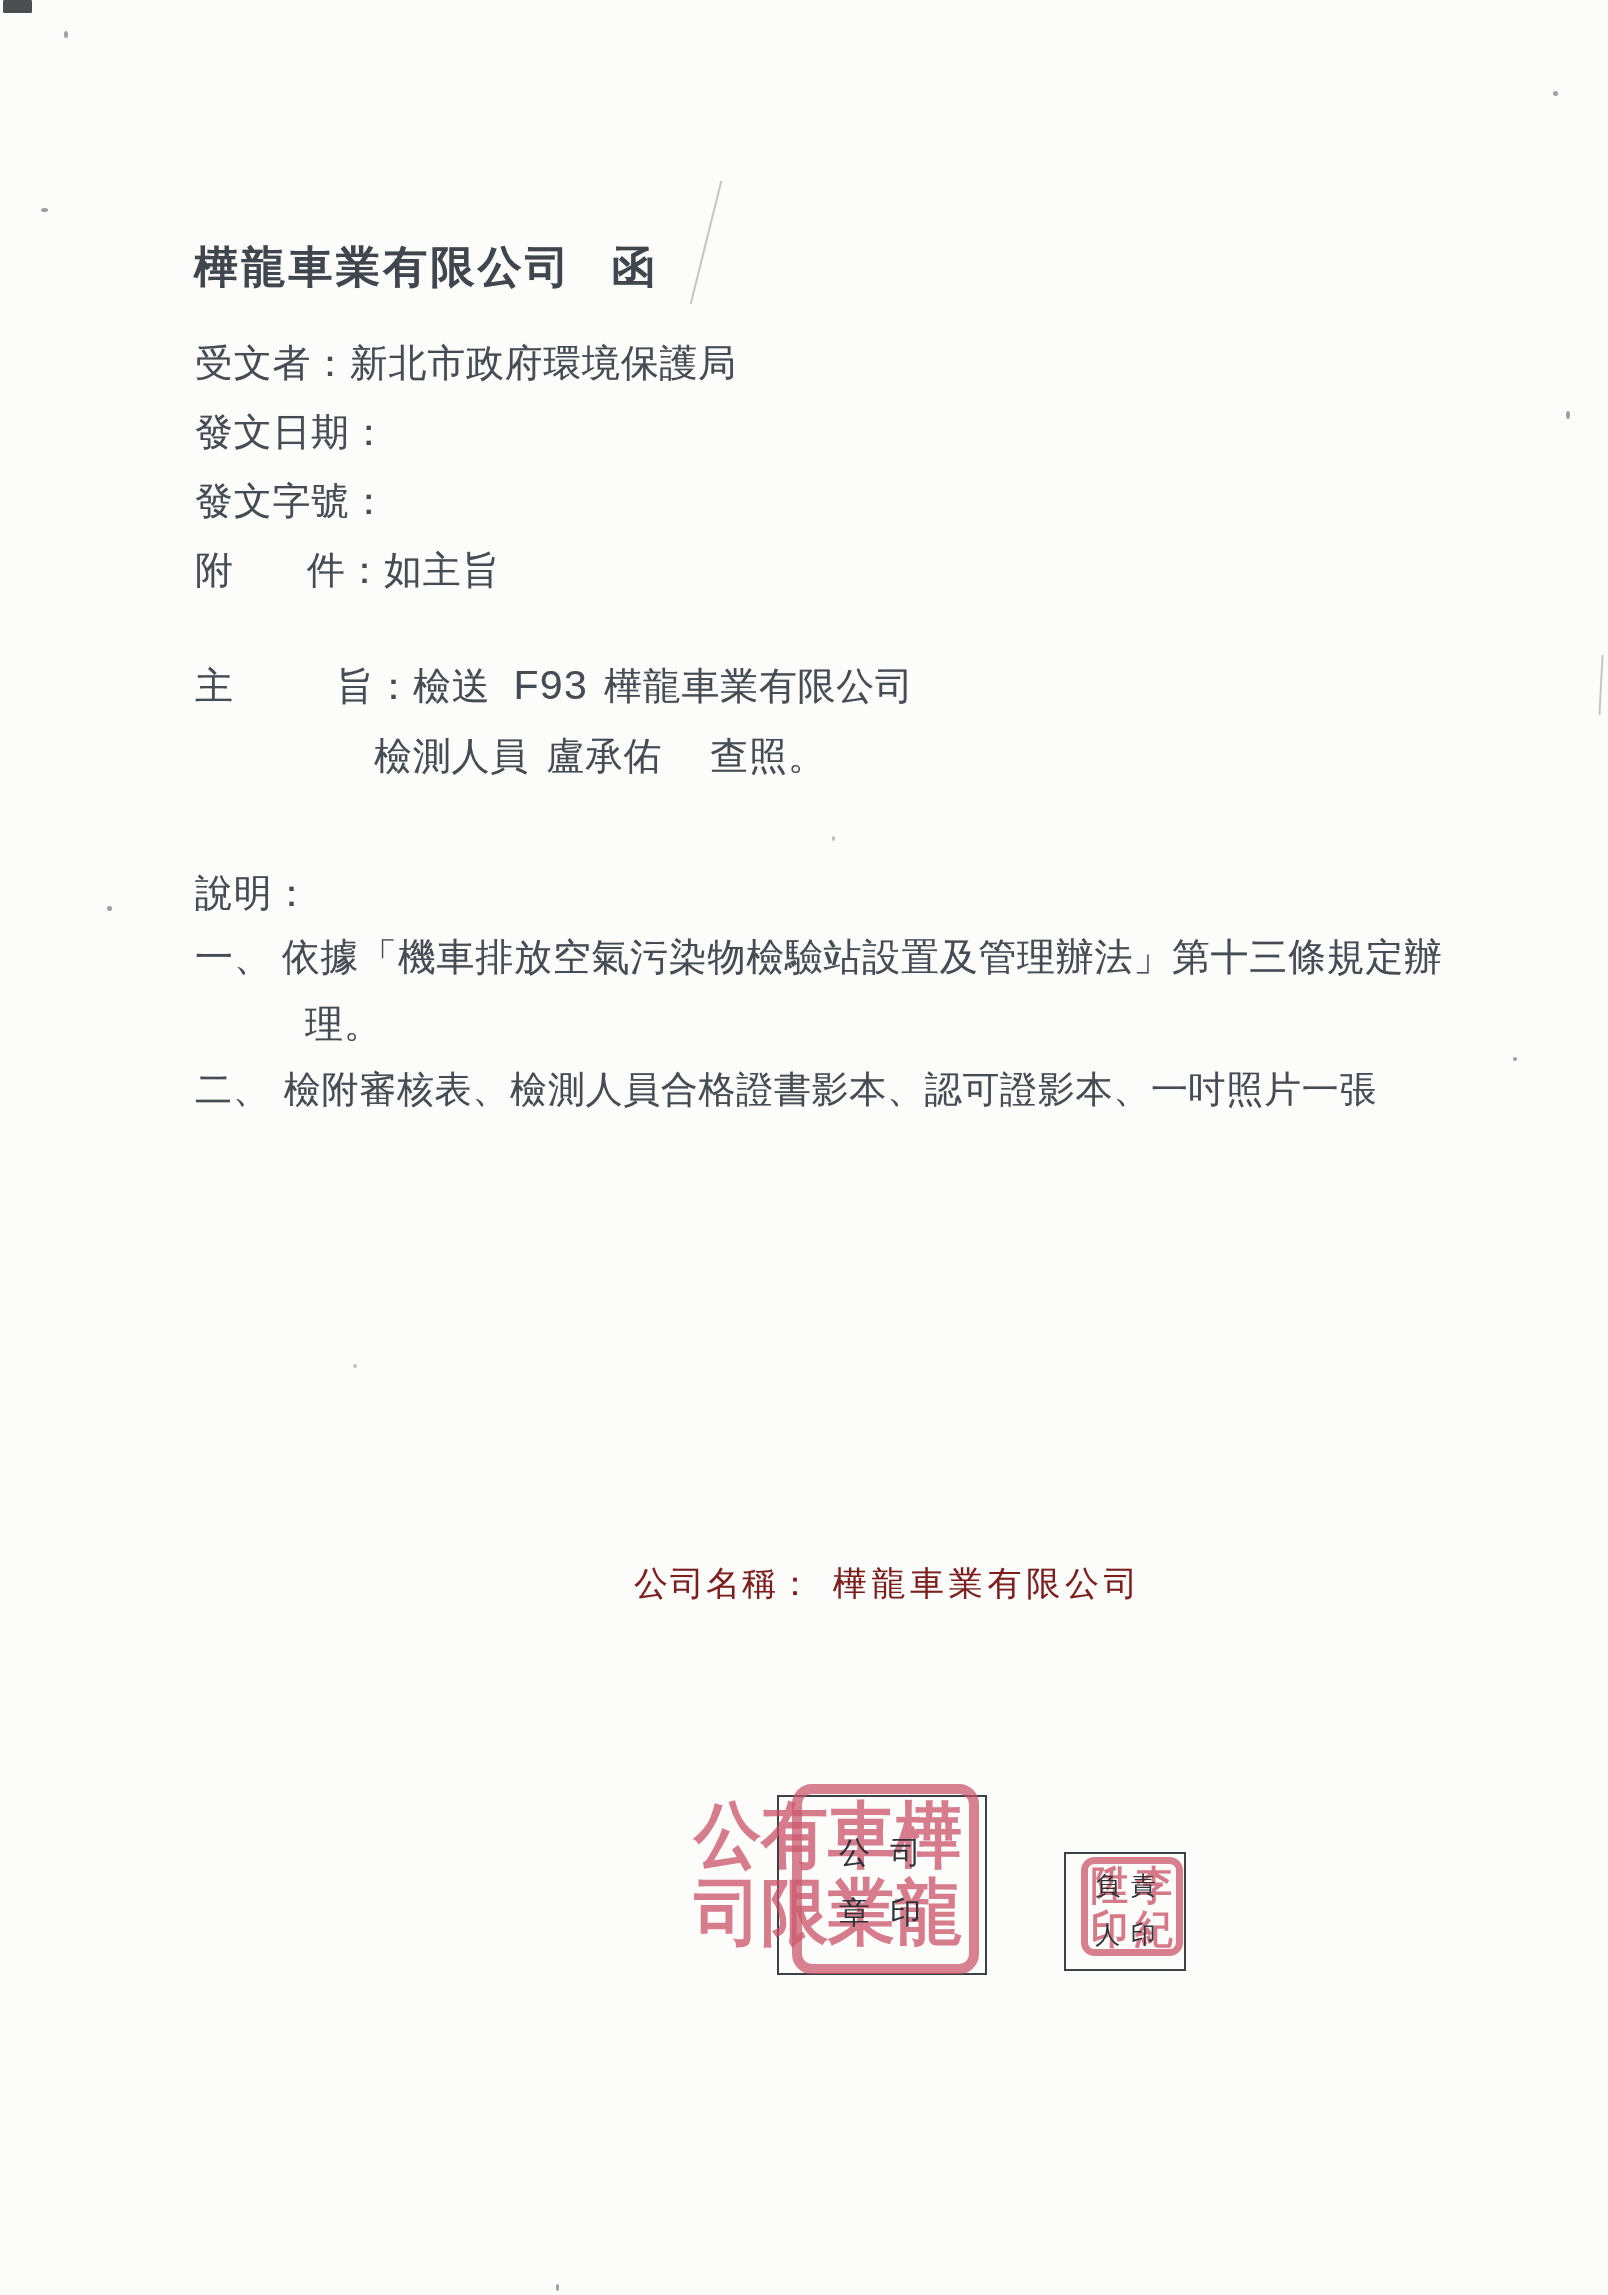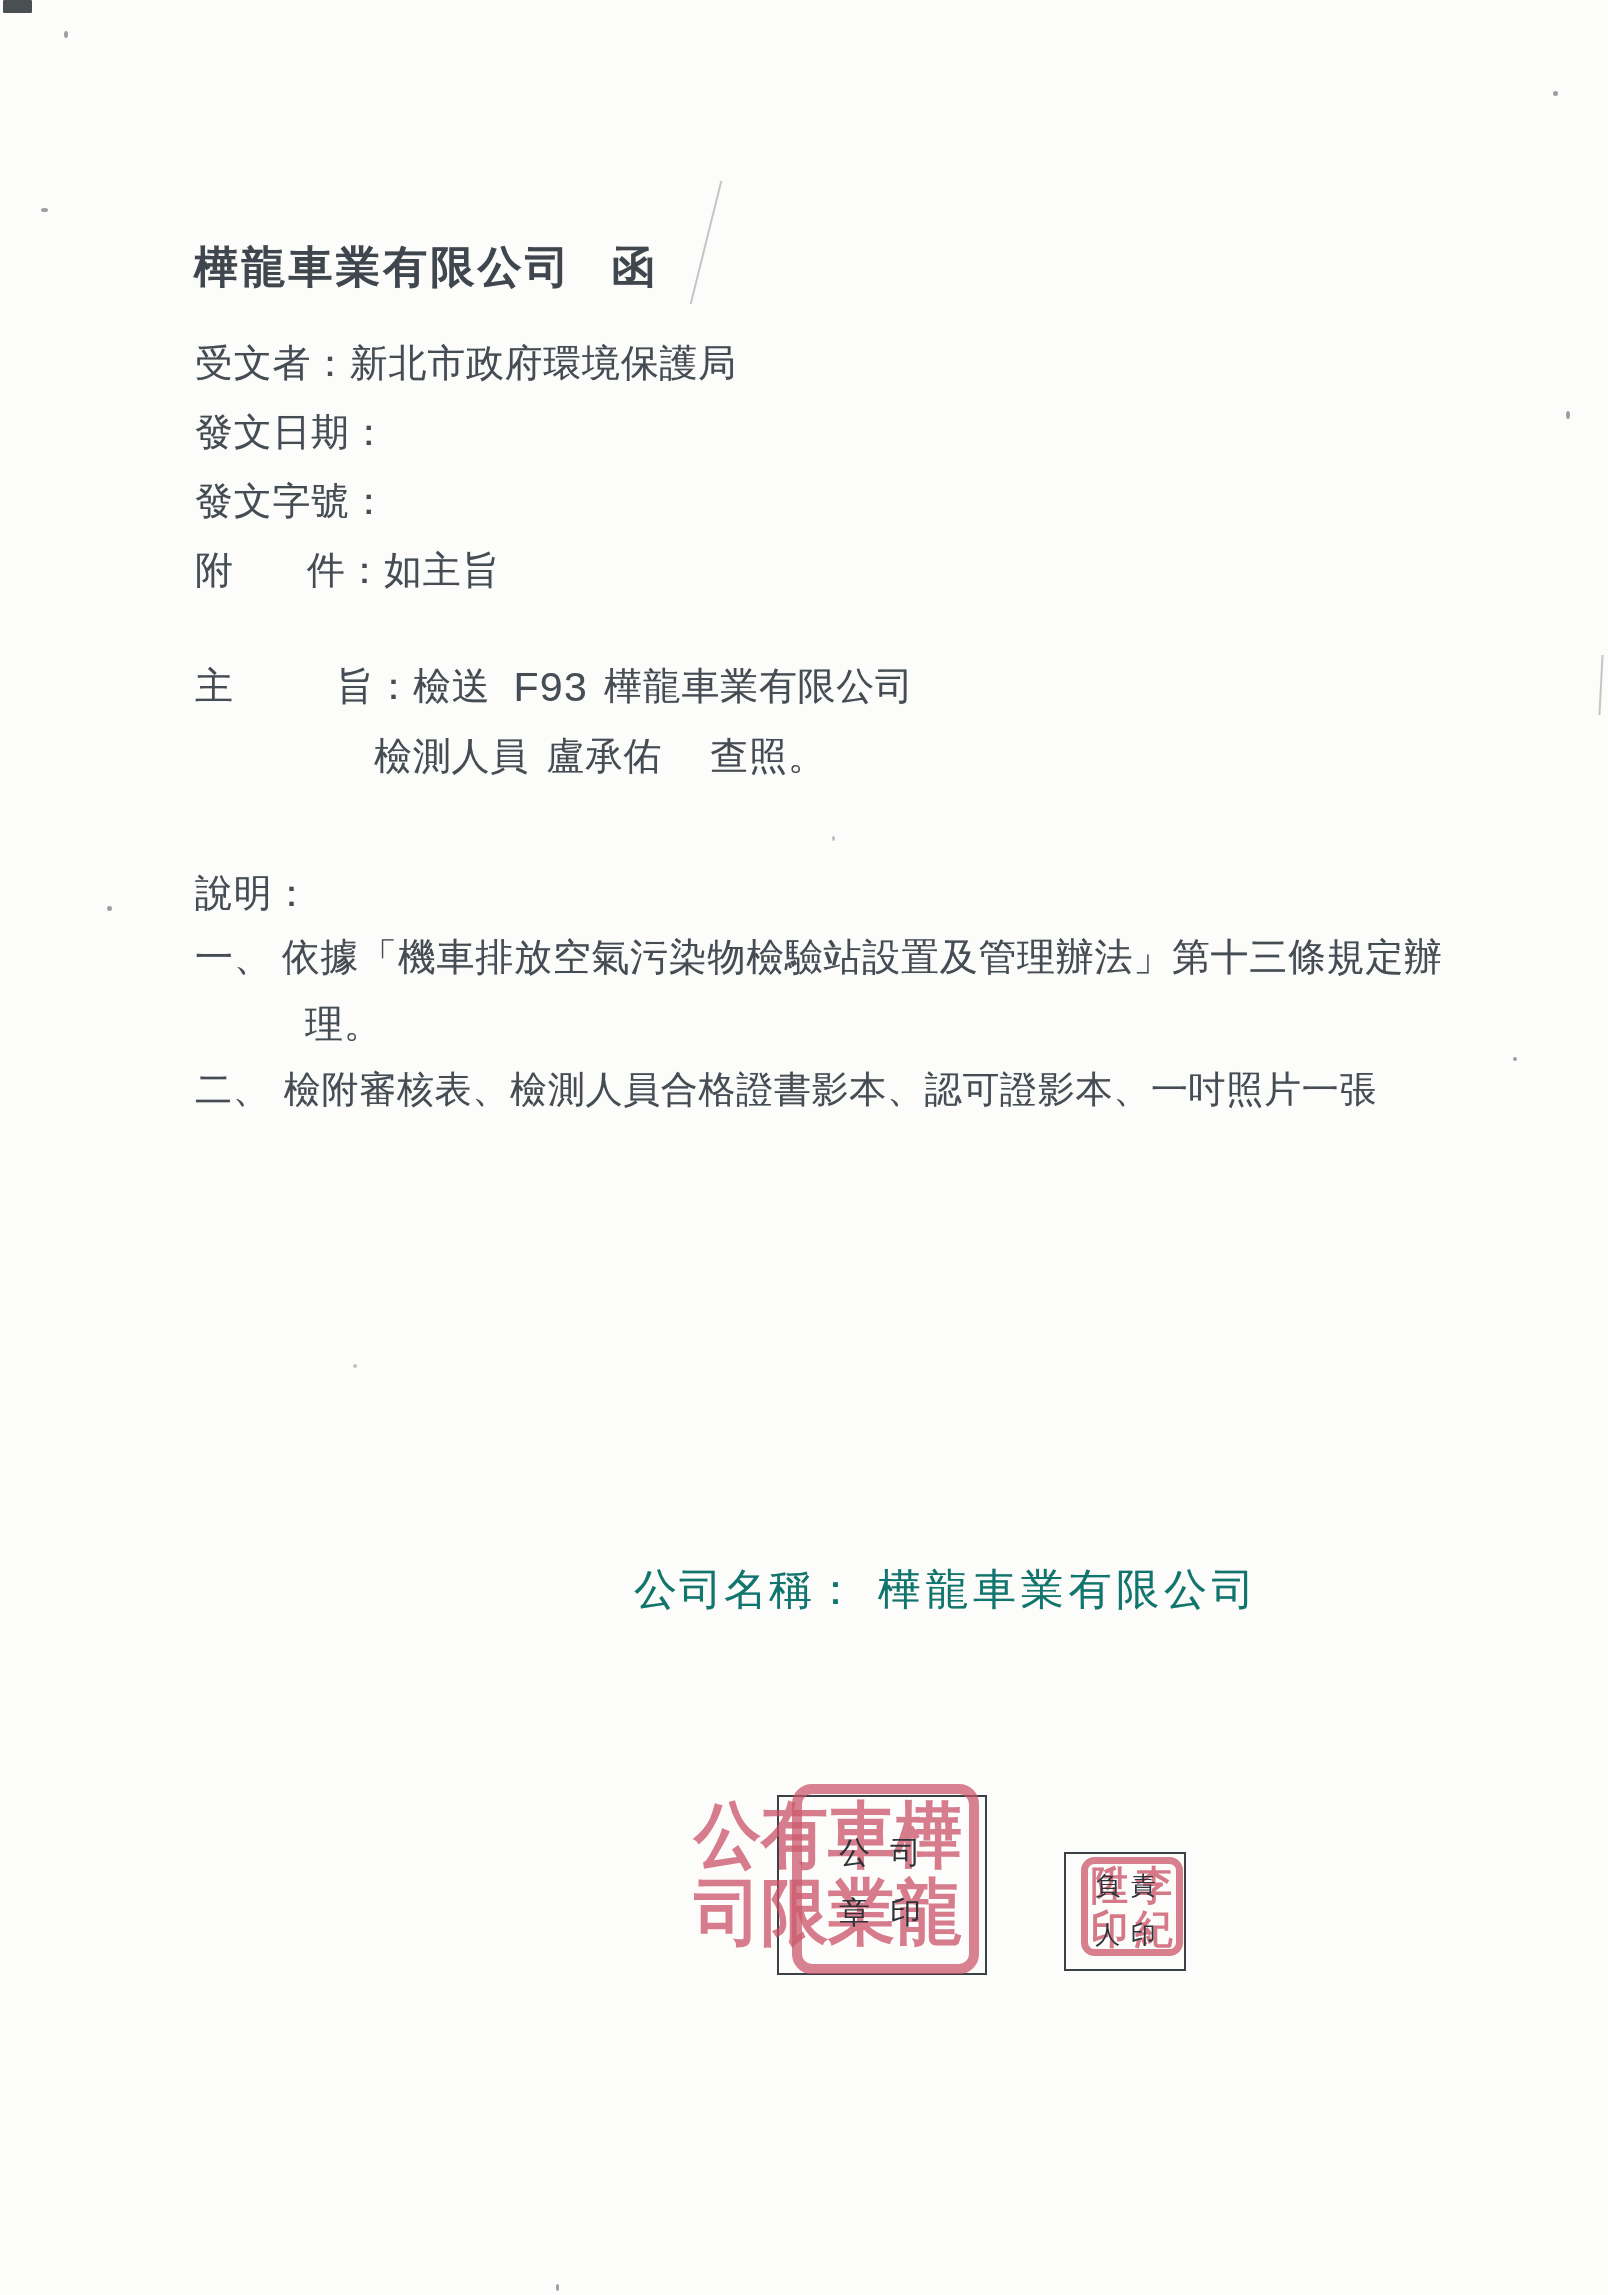--- a/index.html
+++ b/index.html
@@ -10,31 +10,31 @@
     overflow:hidden;
     font-family:"Liberation Serif","DejaVu Serif",serif;
     color:#454c53;
   }
   .line{
     position:absolute;
     white-space:nowrap;
     color:#454c53;
     text-shadow:0 0 0.7px rgba(70,80,90,.35);
     display:flex;
-    align-items:center;
+    align-items:flex-start;
   }
   .sp{display:inline-block;height:0.7px;}
   .title{font-size:44px;letter-spacing:3.3px;font-weight:600;color:#3f464d;}
   .body-t{font-size:38px;letter-spacing:0.7px;}
   .latin{
     font-family:"Liberation Sans","DejaVu Sans",sans-serif;
     font-size:41px;letter-spacing:1.3px;font-weight:500;
     position:relative;top:1.3px;
   }
-  .sig{font-size:43px;letter-spacing:2px;color:#0f766e;}
+  .sig{font-size:34px;letter-spacing:2px;color:#7f1d1d;}
 
   
   .stamp{position:absolute;}
   .ink-box{
     position:absolute;
     border:2.7px solid #3b4247;
     background:transparent;
   }
   .red-seal{
     position:absolute;

